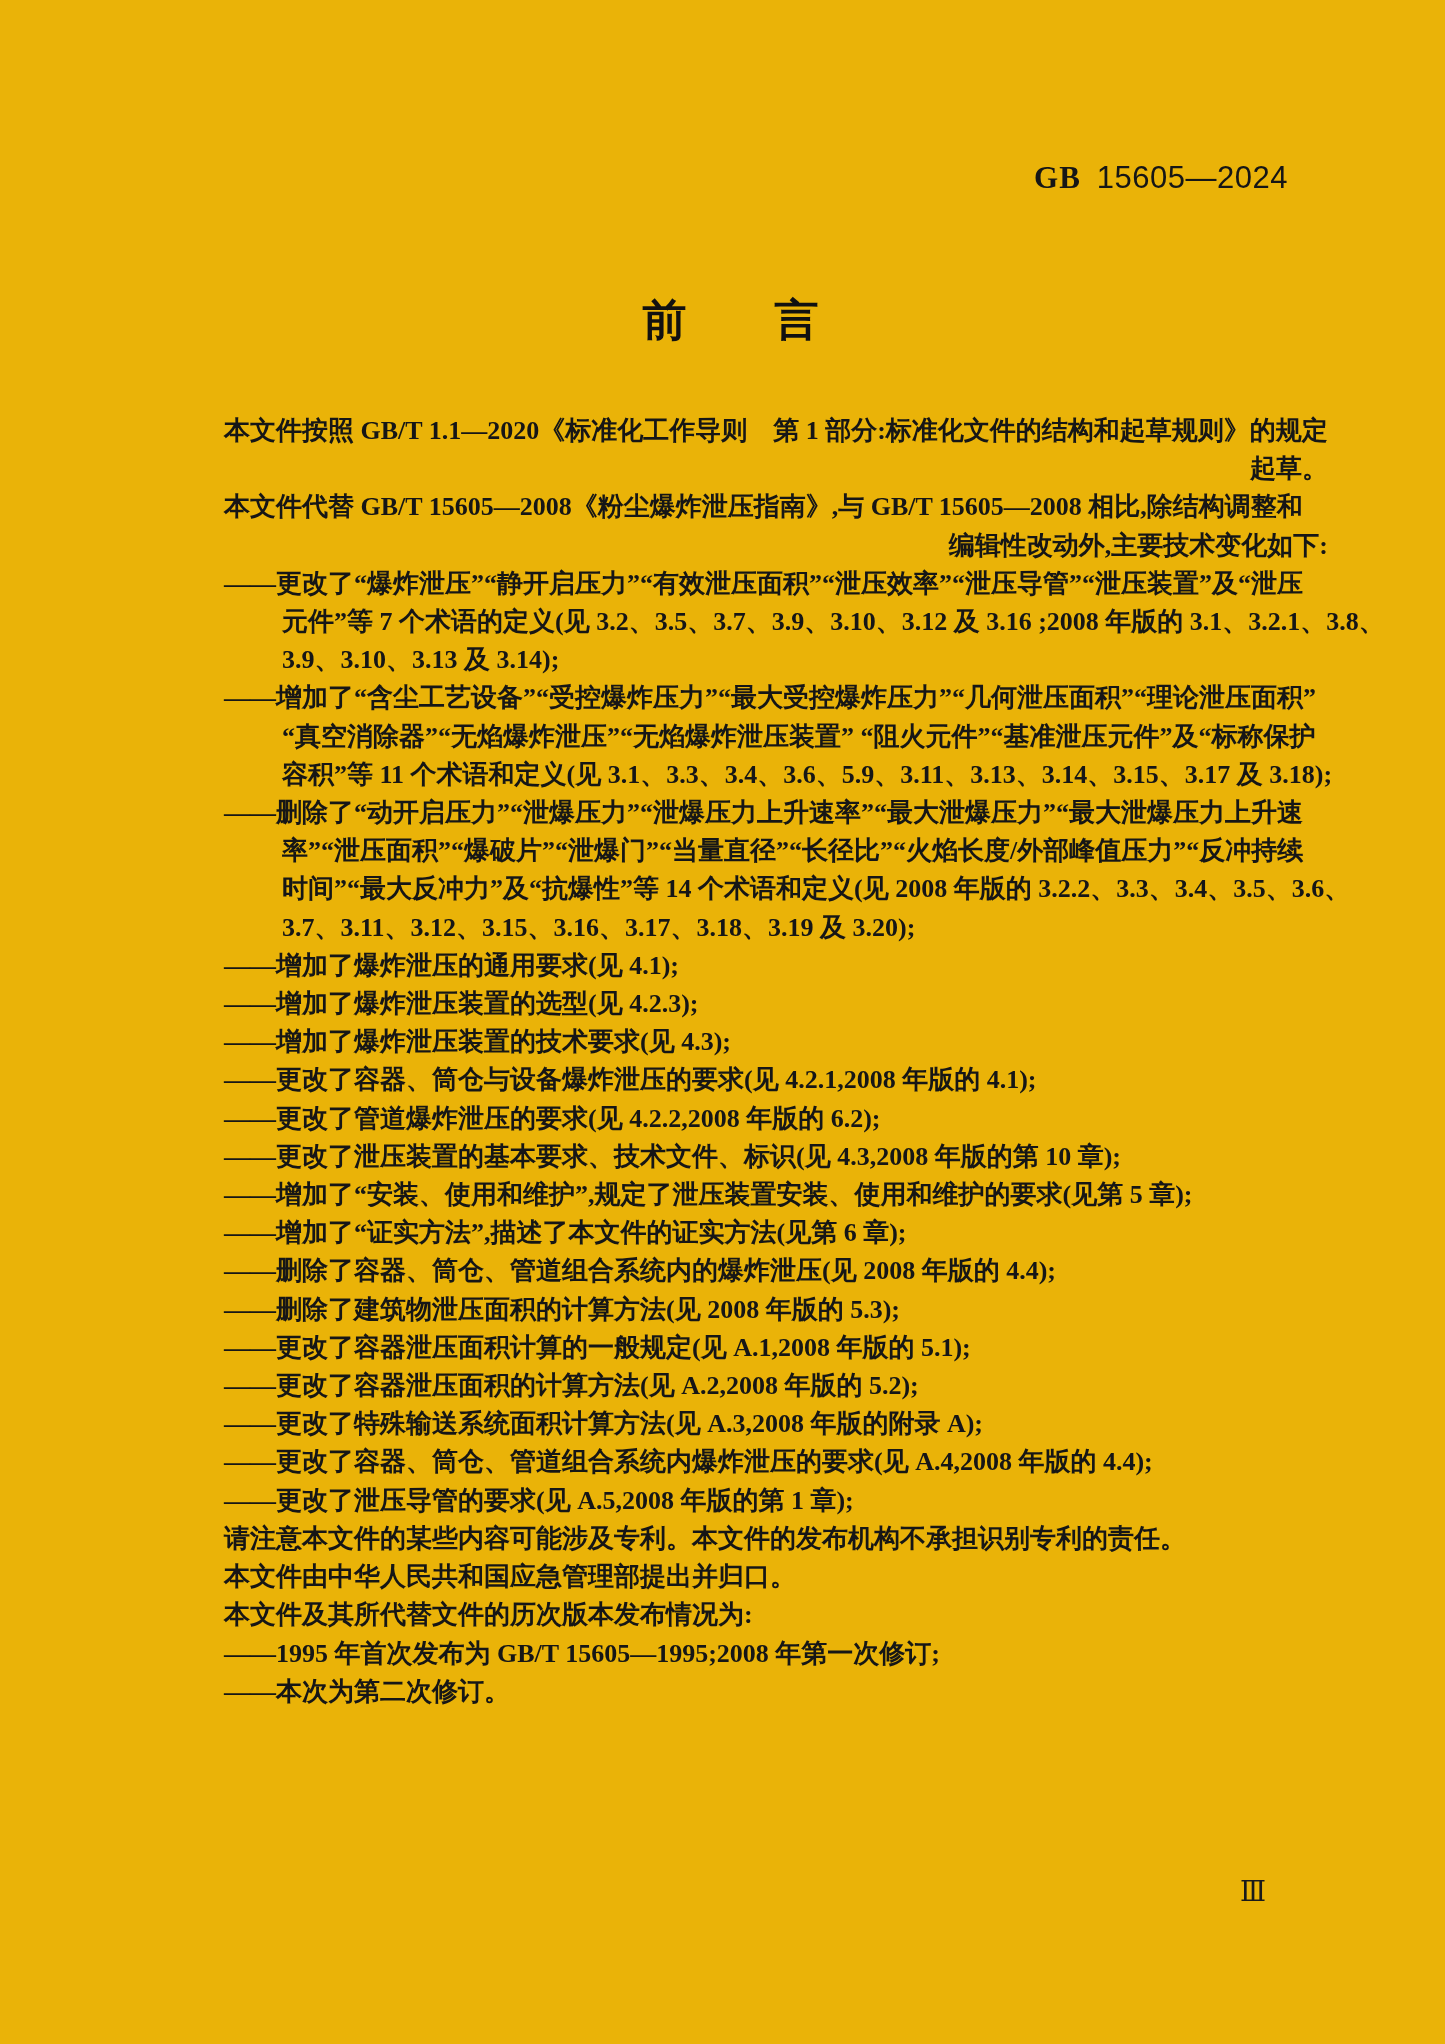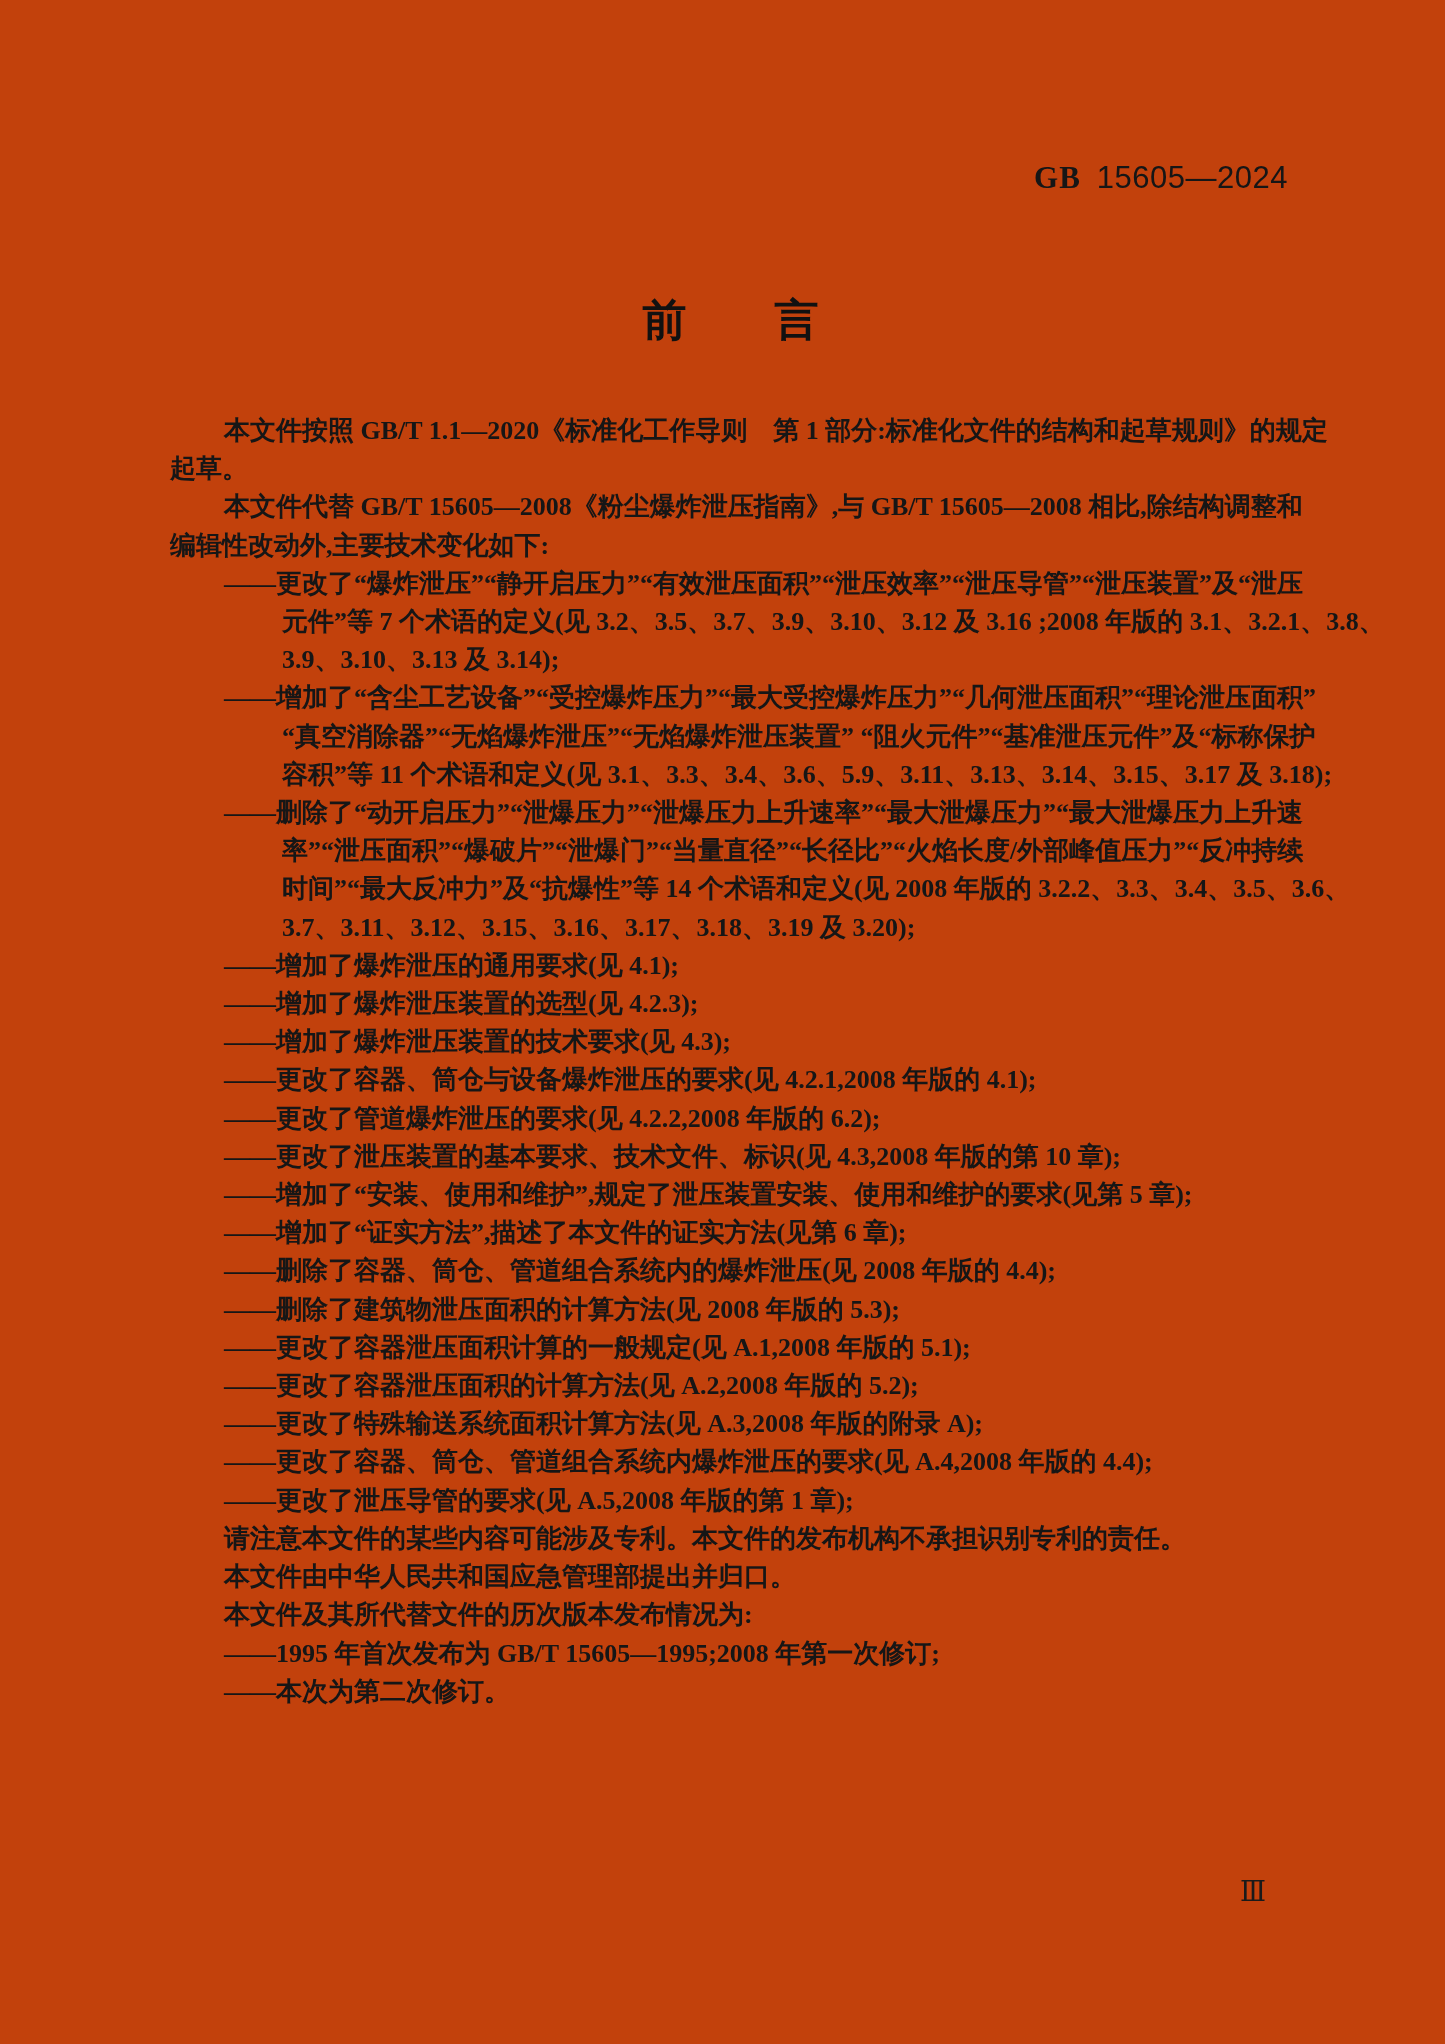--- a/index.html
+++ b/index.html
@@ -1,20 +1,20 @@
 <!DOCTYPE html>
 <html><head>
 <meta charset="utf-8">
 <style>
   html,body { margin:0; padding:0; background:#e8e8e8; }
   .page {
     position:relative;
     width:1445px; height:2044px;
     margin:0 auto;
-    background:#c2410c;
+    background:#eab308;
     font-family:"Liberation Serif","DejaVu Serif",serif;
     color:#161616;
     overflow:hidden;
   }
   .std-header {
     position:absolute;
     top:160px; right:157px;
     white-space:nowrap;
   }
   .std-code {
@@ -44,21 +44,21 @@
   }
   .doc-body {
     position:absolute;
     top:412px; left:170px;
     width:1158px;
     font-size:26px;
     line-height:38.2px;
   }
   .line { white-space:nowrap;font-weight:bold; }
   .p-first   { padding-left:54px; }
-  .p-left    { padding-left:0; }
+  .p-left    { padding-left:0;text-align:right; }
   .item-first{ padding-left:54px; }
   .item-cont { padding-left:112px; }
   .page-num {
     position:absolute;
     top:1876px; left:1240px;
     font-size:27px;
     font-family:"Liberation Serif","DejaVu Serif",serif;
     color:#1a1a1a;
   }
 </style>

